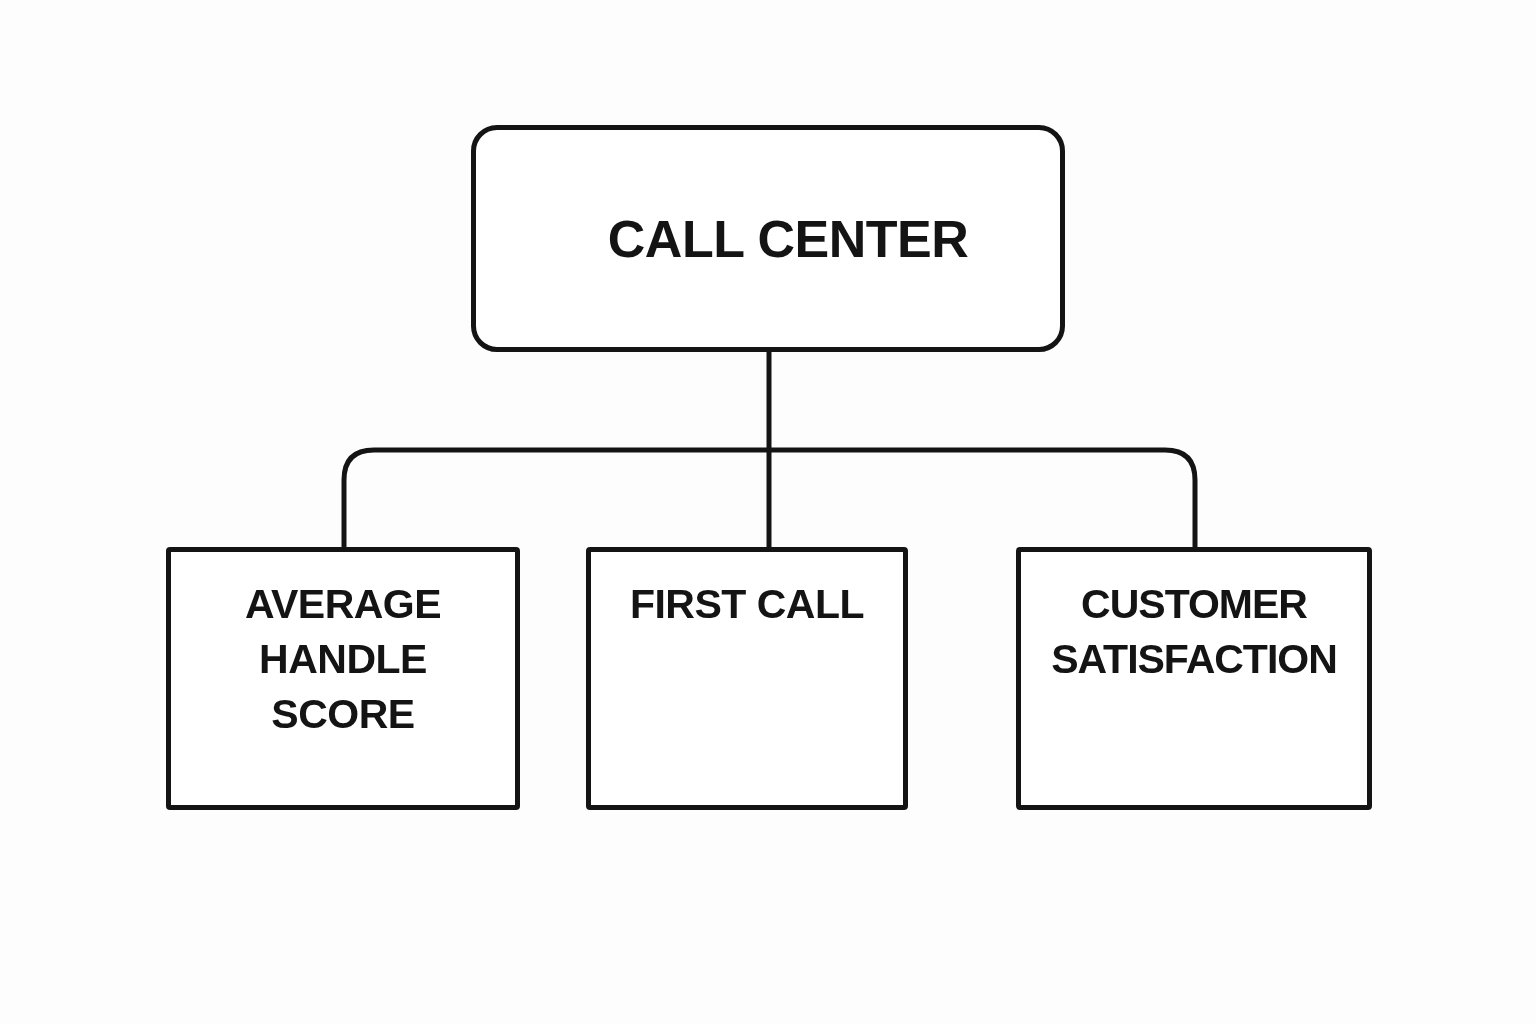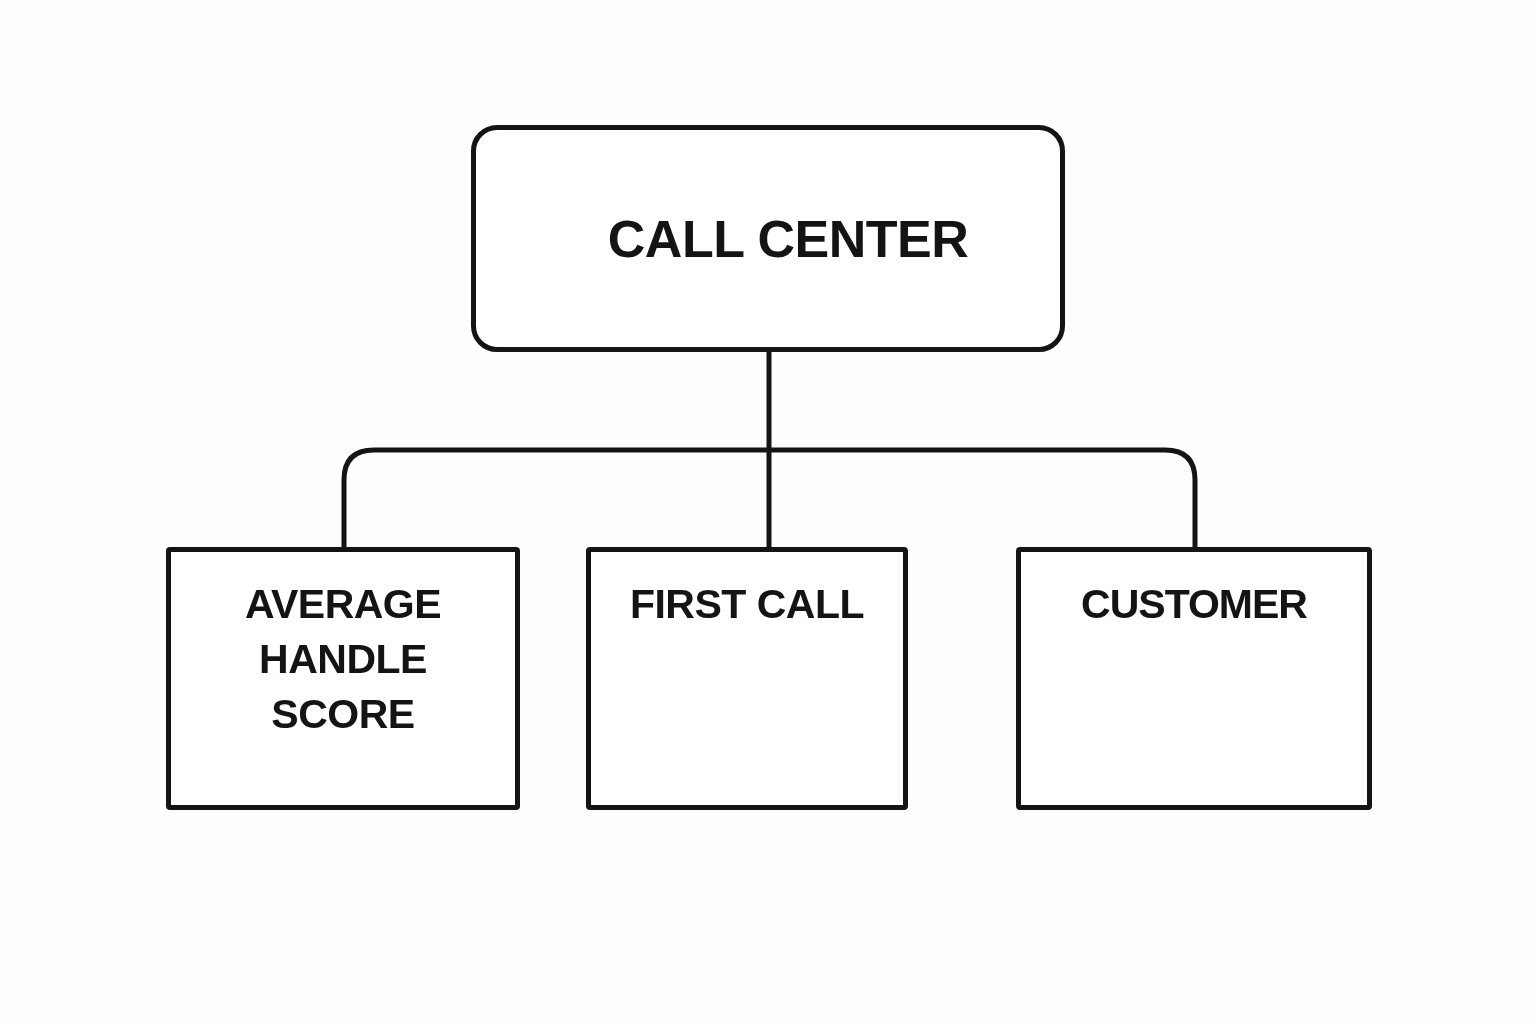--- a/index.html
+++ b/index.html
@@ -100,15 +100,16 @@
     <div class="node-label">HANDLE</div>
     <div class="node-label">SCORE</div>
   </div>
 
   <div class="node node-child node-child-2">
     <div class="node-label">FIRST CALL</div>
   </div>
 
   <div class="node node-child node-child-3">
     <div class="node-label">CUSTOMER</div>
+    <div class="node-label">SATISFACTION</div>
   </div>
 
 </div>
 
 </body></html>

